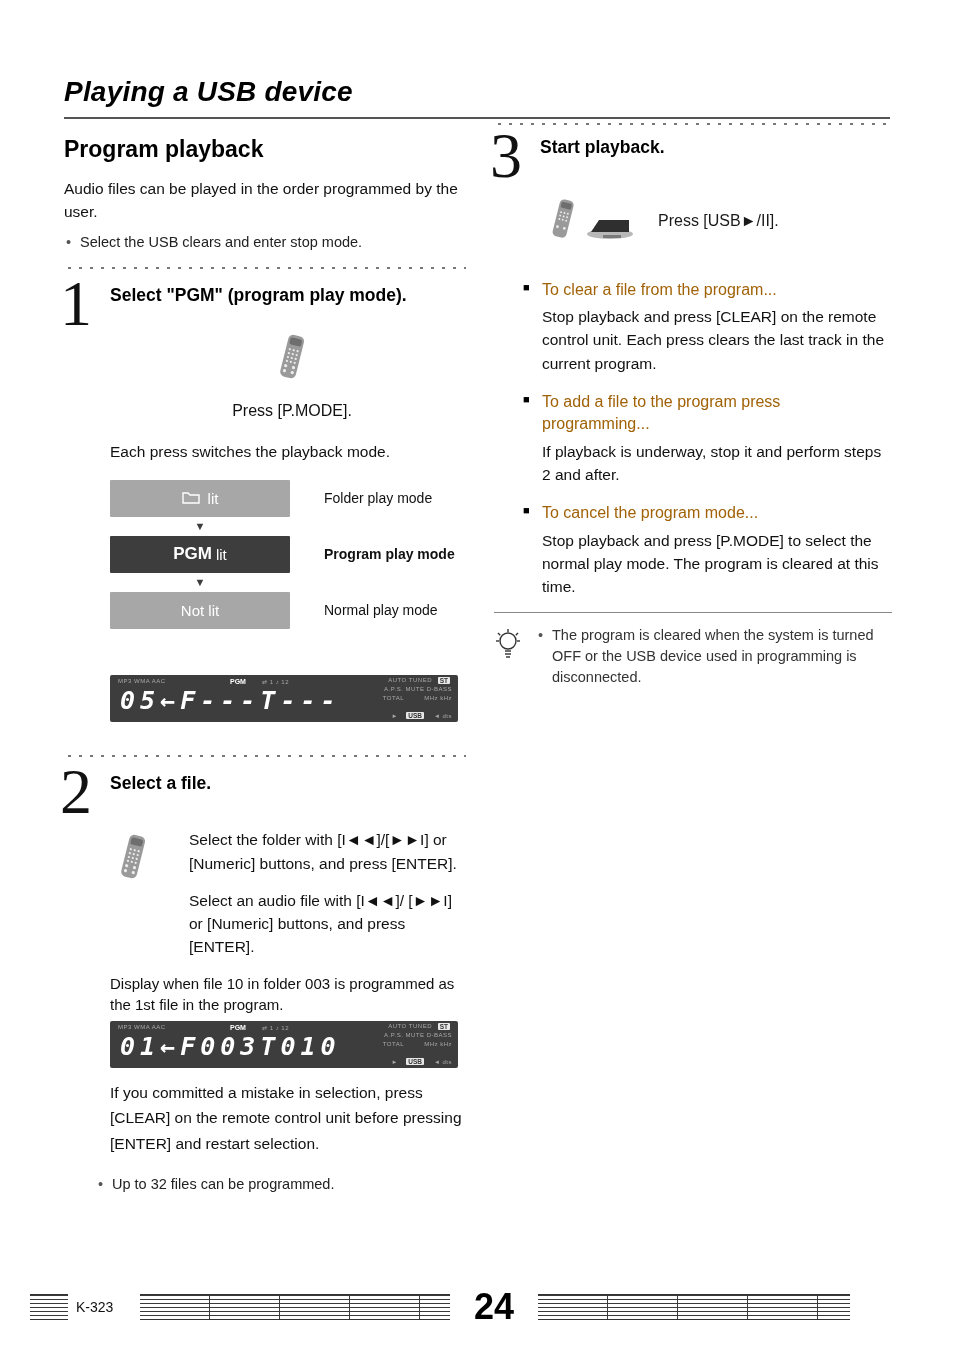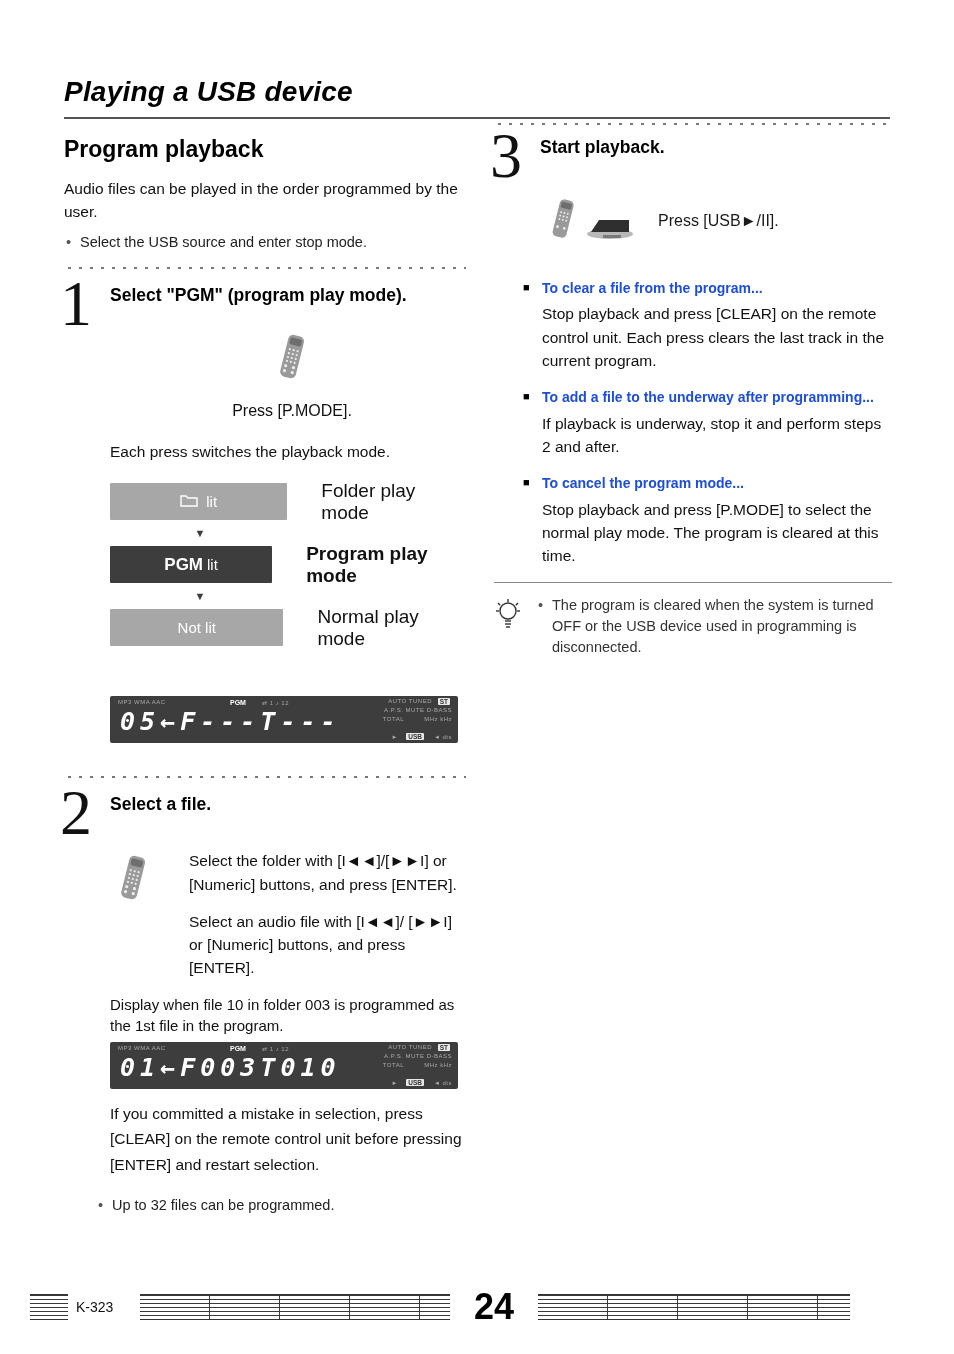--- a/index.html
+++ b/index.html
@@ -28,21 +28,21 @@
   .step-title { font-size:17.5px; font-weight:bold; color:#000; line-height:1.3; }
 
   .remote-row { display:flex; align-items:center; gap:18px; margin-top:28px;flex-direction:column; }
   .remote-row .press { font-size:16px; color:#111; }
 
   
   .modes { margin-top:16px; }
   .mode-row { display:flex; align-items:center; }
   .mode-box { width:180px; height:37px; display:flex; align-items:center; justify-content:center; gap:8px; color:#fff; font-size:15px; border-radius:1px; }
   .mode-box .pgm-strong { font-size:17px; font-weight:bold; }
-  .mode-label { margin-left:34px; font-size:19px; color:#111; }
+  .mode-label { margin-left:34px; font-size:14px; color:#111; }
   .mode-label.bold { font-weight:bold; }
   .mode-arrow { width:180px; text-align:center; font-size:11px; color:#3d3d3d; line-height:1; margin:4px 0; }
   .mode-arrow::before { content:"▼"; }
 
   
   .display-panel { position:relative; width:348px; height:47px; border-radius:2px; margin-top:46px; overflow:hidden; }
   .dp-main { position:absolute; left:10px; top:11px; font-family:"DejaVu Sans Mono", monospace; font-style:italic; font-weight:bold; font-size:25px; letter-spacing:5px; color:#ffffff; white-space:nowrap; }
   .dp-micro { position:absolute; font-size:6px; color:#a8a8a8; white-space:nowrap; letter-spacing:0.5px; }
   .dp-pgm { position:absolute; left:120px; top:3px; font-size:7px; font-weight:bold; color:#fff; }
   .dp-badge { display:inline-block; background:#e8e8e8; color:#333; font-weight:bold; font-size:6.5px; padding:0 2px; border-radius:1px; margin-left:3px; }
@@ -58,21 +58,21 @@
   .mistake { margin-top:12px; font-size:15.5px; line-height:1.65; color:#111; }
   .limit-bullet { margin-left:-14px; margin-top:20px; }
 
   
   .step3 { margin-top:10px; }
   .s3-icon-row { display:flex; align-items:center; gap:14px; margin-top:38px; }
   .s3-icons { display:flex; align-items:flex-end; gap:6px; width:96px; }
   .notes { margin-top:34px; }
   .note-item { position:relative; padding-left:48px; margin-top:16px; }
   .note-item:first-child { margin-top:0; }
-  .note-title { position:relative; font-size:14px; font-weight:bold; color:#1d4ed8; line-height:1.4; }
+  .note-title { position:relative; font-size:16px; font-weight:normal; color:#a16207; line-height:1.4; }
   .note-title::before { content:"■"; position:absolute; left:-19px; top:1px; font-size:11px; color:#000; }
   .note-body { margin-top:4px; font-size:15.5px; line-height:1.5; color:#111; }
   .right-rule { margin-top:14px; height:1px; background:#888; }
   .tip-row { display:flex; gap:12px; margin-top:12px; }
   .tip-bulb { flex:0 0 32px; padding-top:2px; }
   .tip-text { position:relative; padding-left:14px; font-size:14.5px; line-height:1.45; color:#333; }
   .tip-text::before { content:"•"; position:absolute; left:0; color:#555; }
 
   
   .footer { position:absolute; left:0; top:1290px; width:954px; height:40px; }
@@ -92,21 +92,21 @@
 
 <div class="page">
 
   <div class="doc-title">Playing a USB device</div>
   <div class="title-rule"></div>
 
   <div class="col-left">
 
     <div class="section-heading">Program playback</div>
     <p class="body-text" style="margin-top:14px;">Audio files can be played in the order programmed by the user.</p>
-    <div class="small-bullet">Select the USB source and enter stop mode.</div>
+    <div class="small-bullet">Select the USB clears and enter stop mode.</div>
 
     <div class="dotted" style="margin-top:16px;"></div>
 
     <div class="step" style="margin-top:14px;">
       <div class="step-num">1</div>
       <div class="step-title">Select "PGM" (program play mode).</div>
 
       <div class="remote-row" style="padding-left:8px;">
         <span>
           <svg width="34" height="46" viewBox="0 0 34 46">
@@ -291,21 +291,21 @@
         <span class="press">Press [USB►/II].</span>
       </div>
     </div>
 
     <div class="notes">
       <div class="note-item">
         <div class="note-title">To clear a file from the program...</div>
         <p class="note-body">Stop playback and press [CLEAR] on the remote control unit. Each press clears the last track in the current program.</p>
       </div>
       <div class="note-item">
-        <div class="note-title">To add a file to the underway after programming...</div>
+        <div class="note-title">To add a file to the program press programming...</div>
         <p class="note-body">If playback is underway, stop it and perform steps 2 and after.</p>
       </div>
       <div class="note-item">
         <div class="note-title">To cancel the program mode...</div>
         <p class="note-body">Stop playback and press [P.MODE] to select the normal play mode. The program is cleared at this time.</p>
       </div>
     </div>
 
     <div class="right-rule"></div>
 

